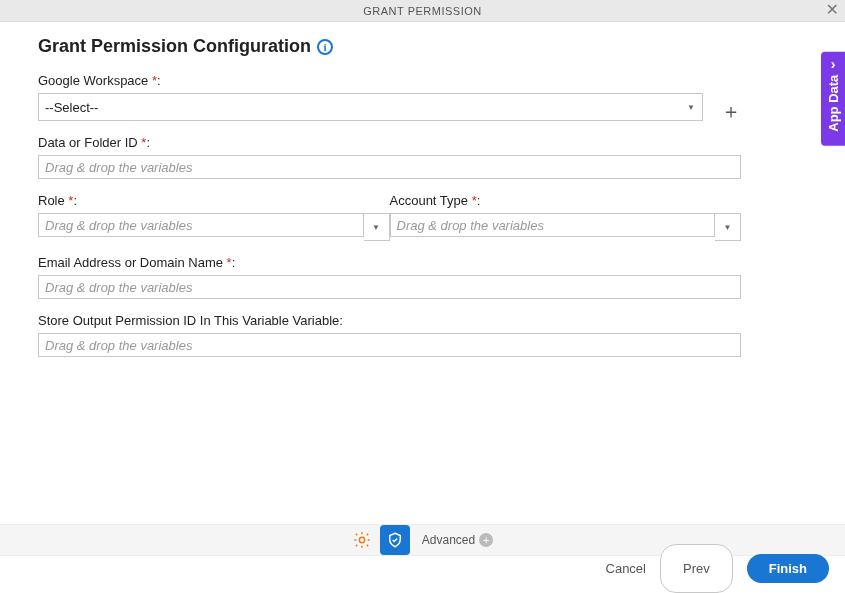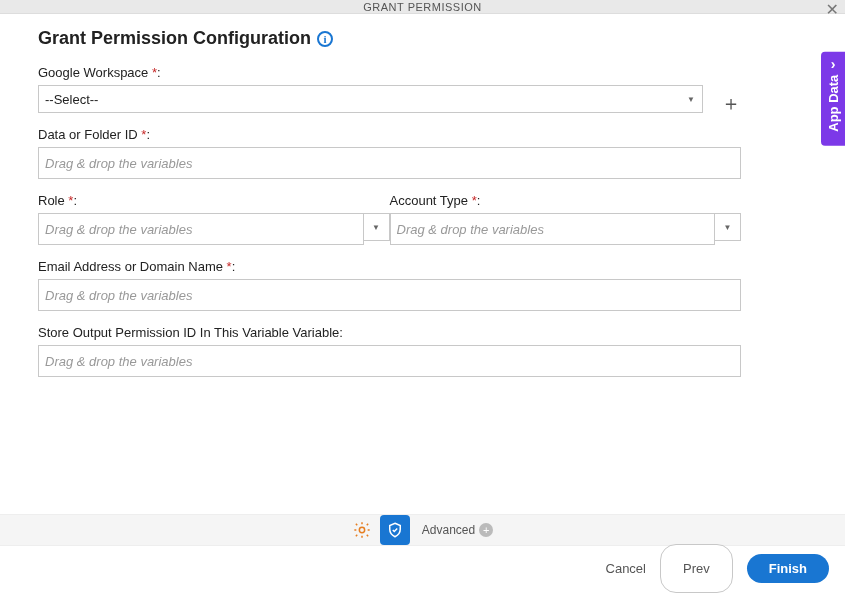--- a/index.html
+++ b/index.html
@@ -9,21 +9,21 @@
     }
     body {
       font-family: -apple-system, BlinkMacSystemFont, "Segoe UI", Arial, sans-serif;
       width: 845px;
       height: 593px;
       overflow: hidden;
       position: relative;
       background: #fff;
     }
     .dialog-header {
-      height: 14px;
+      height: 22px;
       background: #e9e9e9;
       display: flex;
       align-items: center;
       justify-content: center;
       position: relative;
       border-bottom: 1px solid #ddd;
     }
     .dialog-title {
       font-size: 11px;
       letter-spacing: 0.5px;
@@ -138,21 +138,21 @@
       gap: 18px;
     }
     .add-btn {
       color: #555;
       cursor: pointer;
       font-size: 20px;
       line-height: 1;
     }
     .text-input {
       width: 100%;
-      height: 32px;
+      height: 24px;
       border: 1px solid #c8c8c8;
       background: #fff;
       font-size: 13px;
       font-style: italic;
       padding: 0 6px;
       color: #222;
     }
     .text-input::placeholder {
       color: #999;
       font-style: italic;
@@ -179,21 +179,21 @@
     .normal-row {
       width: 703px;
     }
     .split-row-width {
       width: 703px;
     }
     .bottom-toolbar {
       position: absolute;
       left: 0;
       right: 0;
-      bottom: 47px;
+      bottom: 37px;
       height: 32px;
       background: #f5f5f5;
       display: flex;
       align-items: center;
       justify-content: center;
       gap: 8px;
       border-top: 1px solid #eee;
       border-bottom: 1px solid #eee;
     }
     .gear-icon svg { display: block; }

